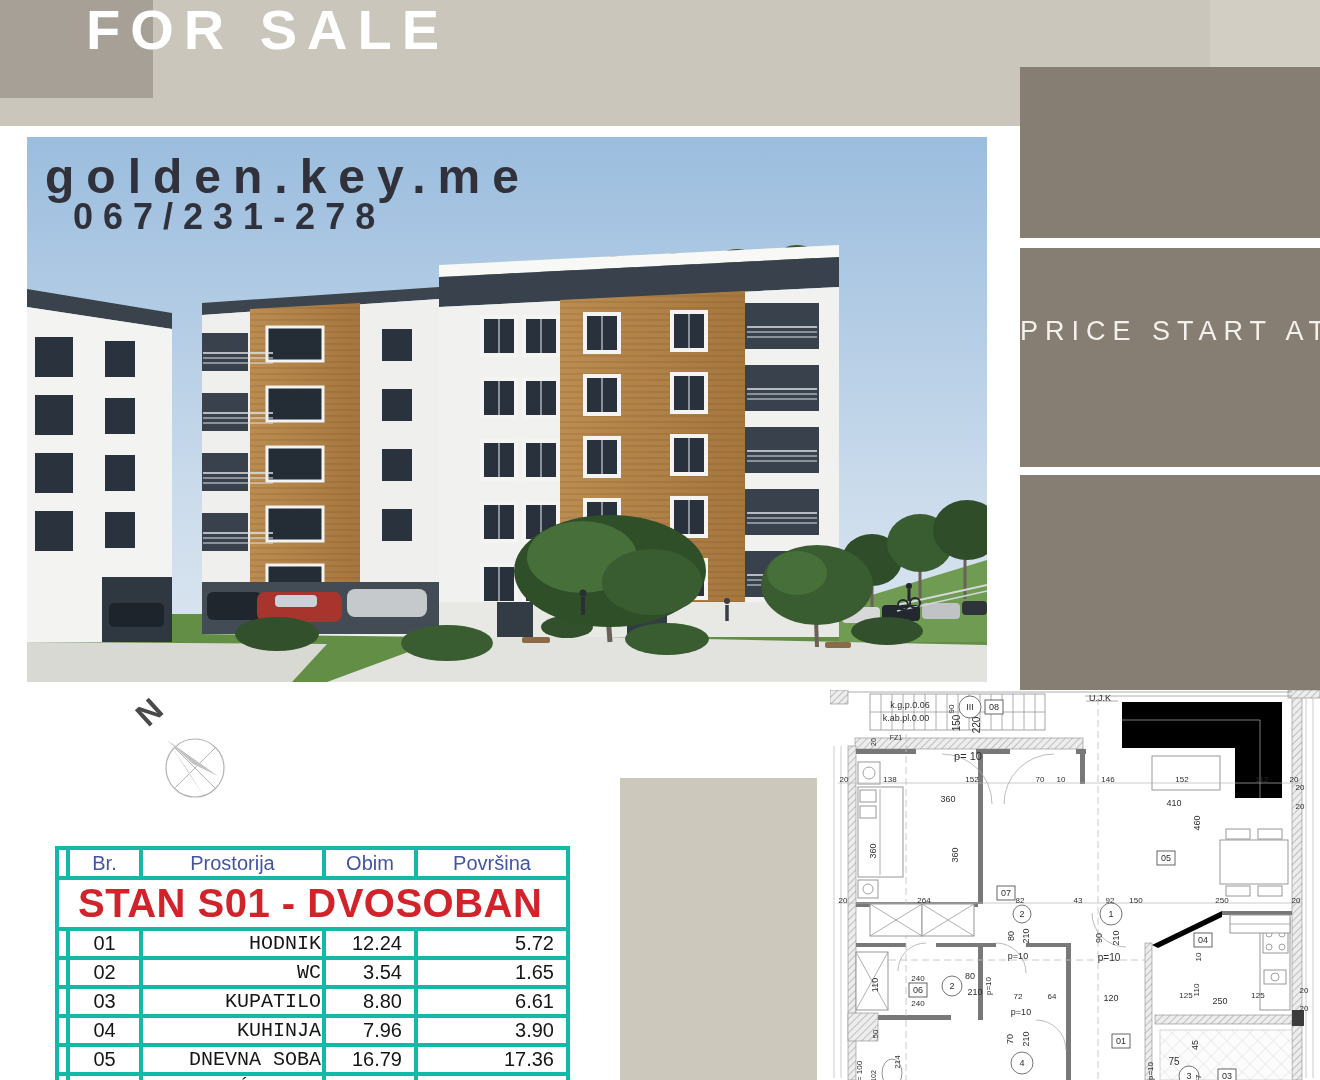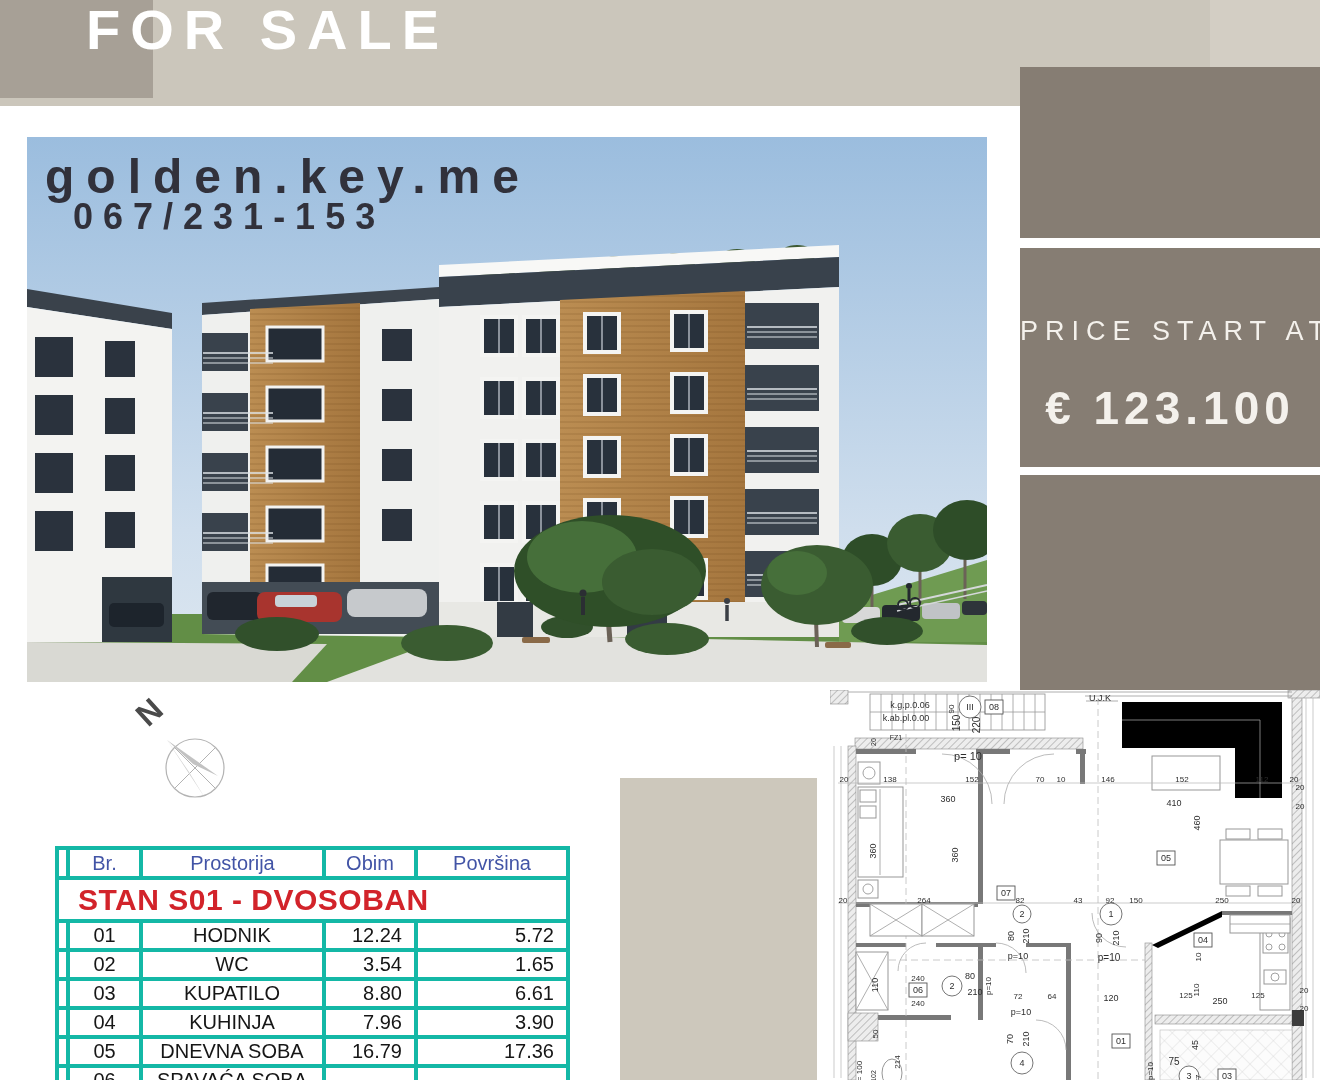--- a/index.html
+++ b/index.html
@@ -1,20 +1,20 @@
 <!DOCTYPE html>
 <html style="--page_bg: #ffffff; --banner_left: #a7a096; --banner: #cbc6bb; --banner_right: #d3cec4; --brand_text: #3a201a; --block: #867d73; --price_text: #f4f1ec; --table_header_text: #4254a6; --section_text: #d2232a; --panel: #cdc8bc;"><head>
 <meta charset="utf-8">
 <style>
   html,body{margin:0;padding:0;background:#e9e9e9;}
   *{box-sizing:border-box;}
   #page{position:relative;width:1320px;height:1080px;background:var(--page_bg,#fff);overflow:hidden;
         font-family:"Liberation Sans",sans-serif;}
   
-  .banner{position:absolute;left:0;top:0;width:1320px;height:106px;background:var(--banner,#cbc6bb);}
+  .banner{position:absolute;left:0;top:0;width:1320px;height:126px;background:var(--banner,#cbc6bb);}
   .banner-left{position:absolute;left:0;top:0;width:153px;height:98px;background:var(--banner_left,#a7a096);}
   .banner-right{position:absolute;left:1210px;top:0;width:110px;height:98px;background:var(--banner_right,#d3cec4);}
   .for-sale{position:absolute;left:86px;top:-2px;color:#fff;font-size:56px;font-weight:bold;
             letter-spacing:10px;line-height:64px;white-space:nowrap;}
   .brand{position:absolute;left:512px;top:6px;color:var(--brand_text,#3a201a);font-size:30px;font-style:italic;
          font-weight:600;letter-spacing:13px;white-space:nowrap;}
   
   .block{position:absolute;left:1020px;width:300px;background:var(--block,#867d73);}
   .block.a{top:67px;height:171px;}
   .block.b{top:248px;height:219px;color:var(--price_text,#f4f1ec);}
@@ -30,25 +30,25 @@
   .photo-phone{left:73px;top:196px;font-size:36px;letter-spacing:10px;}
   
   .panel{position:absolute;left:620px;top:778px;width:197px;height:302px;background:var(--panel,#cdc8bc);}
   
   .compass{position:absolute;left:123px;top:692px;width:116px;height:116px;}
   
   .tablewrap{position:absolute;left:55px;top:846px;width:515px;height:234px;overflow:hidden;}
   table.spec{border-collapse:collapse;table-layout:fixed;width:513px;border:2px solid #4f4f4f;}
   table.spec td,table.spec th{border:4px solid #14b8a6;overflow:hidden;white-space:nowrap;}
   table.spec th{height:30px;font-weight:normal;color:var(--table_header_text,#4254a6);font-size:20px;text-align:center;}
-  tr.section td{height:43px;color:var(--section_text,#d2232a);font-size:30px;font-weight:bold;
+  tr.section td{height:43px;color:var(--section_text,#d2232a);font-size:40px;font-weight:bold;
                 text-align:left;padding-left:19px;letter-spacing:0.5px;}
   tr.datarow td{height:28px;font-size:20px;color:#161616;}
   td.c1{text-align:center;}
-  td.c2{text-align:center;padding-left:0;}
+  td.c2{text-align:right;padding-left:0;font-family:Liberation Mono, monospace;}
   td.c3,td.c4{text-align:right;padding-right:12px;}
   
   .plan{position:absolute;left:830px;top:690px;width:490px;height:390px;background:#fff;}
   .plan text{font-family:"Liberation Sans",sans-serif;fill:#2e2e2e;}
   .pl-wall{fill:#787878;}
   .pl-hatch{fill:url(#hp);stroke:#8a8a8a;stroke-width:0.6;}
   .pl-dark{fill:#3c3c3c;}
   .pl-furn{fill:#ffffff;stroke:#979797;stroke-width:1;}
   .pl-furnS{fill:none;stroke:#979797;stroke-width:0.9;}
   .pl-thin{stroke:#9a9a9a;stroke-width:0.8;fill:none;}
@@ -239,26 +239,25 @@
     <ellipse cx="770" cy="436" rx="30" ry="22" fill="#466f3a"></ellipse>
     <rect x="495" y="500" width="28" height="6" rx="2" fill="#8a6a48"></rect>
     <rect x="798" y="505" width="26" height="6" rx="2" fill="#8a6a48"></rect>
     <line x1="556" y1="460" x2="556" y2="478" stroke="#2b2e33" stroke-width="4"></line>
     <circle cx="556" cy="456" r="3.5" fill="#2b2e33"></circle>
     <line x1="700" y1="468" x2="700" y2="484" stroke="#3a3e44" stroke-width="3.5"></line>
     <circle cx="700" cy="464" r="3" fill="#3a3e44"></circle>
   </svg>
 
   <div class="photo-text photo-web">golden.key.me</div>
-  <div class="photo-text photo-phone">067/231-153</div>
+  <div class="photo-text photo-phone">067/231-278</div>
 
   <div class="block a"></div>
   <div class="block b">
     <div class="price-label">PRICE START AT</div>
-    <div class="price-value">€ 123.100</div>
   </div>
   <div class="block c"></div>
 
   <div class="panel"></div>
 
   <svg class="compass" viewBox="0 0 116 116">
     <text x="25" y="36" font-size="32" font-weight="600" fill="#4a4a4a" transform="rotate(-42 25 36)">N</text>
     <circle cx="72" cy="76" r="29" fill="none" stroke="#b3b3b3" stroke-width="1.2"></circle>
     <line x1="51" y1="55" x2="93" y2="97" stroke="#b3b3b3" stroke-width="1"></line>
     <line x1="93" y1="55" x2="51" y2="97" stroke="#b3b3b3" stroke-width="1"></line>

